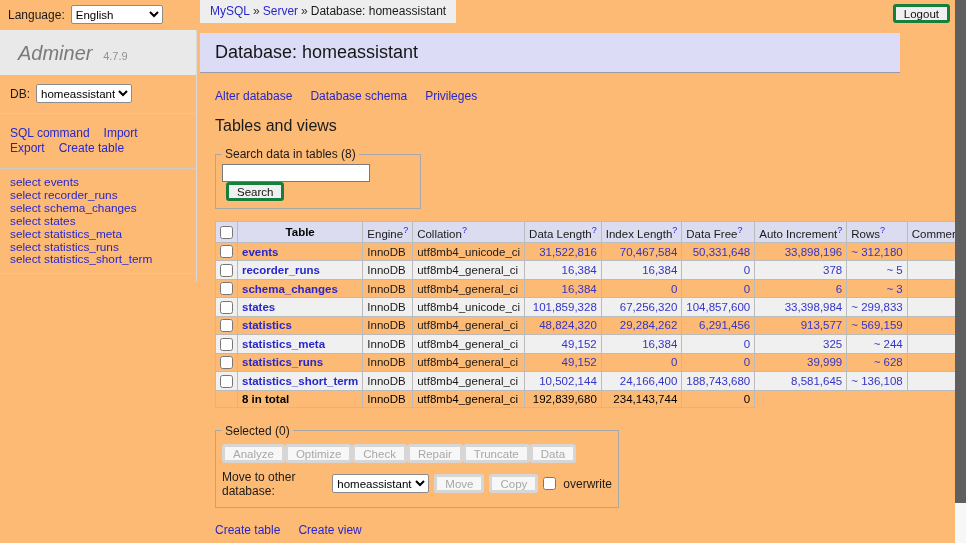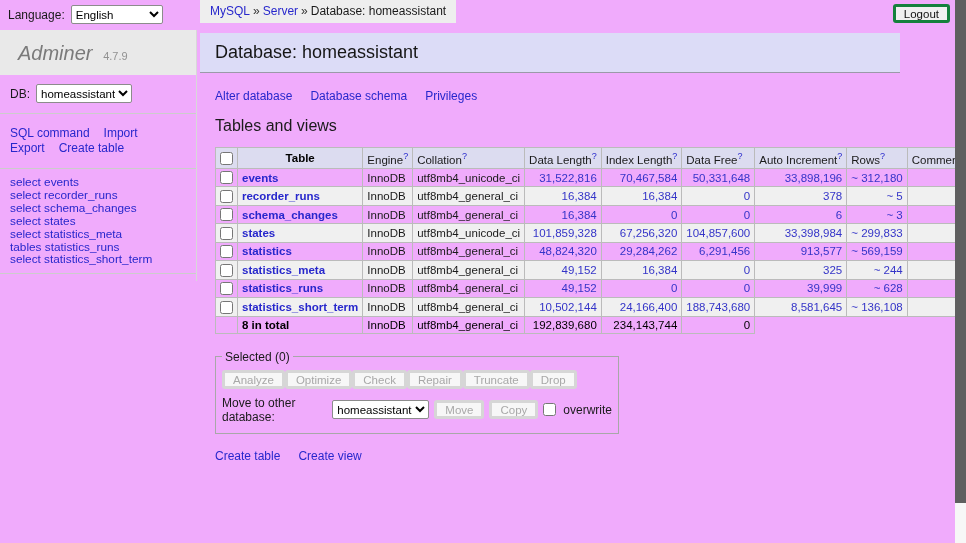--- a/index.html
+++ b/index.html
@@ -1,21 +1,21 @@
 <!DOCTYPE html>
 <html style="--link: #2727cc; --number: #3434c8; --title-bar-bg: #dcdcf7; --table-header-bg: #dcdcf0; --stripe: #f0f0f0; --breadcrumb-bg: #eeeeee; --sidebar-h1-bg: #e9e9e9; --scrollbar-thumb: #5f5f5f;"><head>
 <meta charset="utf-8">
 <style>
   :root{
     --link:#2727cc; --number:#3434c8; --title-bar-bg:#dcdcf7; --table-header-bg:#dcdcf0;
     --stripe:#f0f0f0; --breadcrumb-bg:#eeeeee; --sidebar-h1-bg:#e9e9e9; --scrollbar-thumb:#5f5f5f;
   }
   *{box-sizing:border-box;}
   body{margin:0;background:#fff;}
-  .page{position:relative;width:966px;height:543px;overflow:hidden;background:#f0abfc;
+  .page{position:relative;width:966px;height:543px;overflow:hidden;background:#fdba74;
         font-family:"Liberation Sans",sans-serif;font-size:12px;color:#1a1a1a;}
   a{color:var(--link);text-decoration:none;cursor:pointer;}
   hr{border:none;border-top:1px solid #ccc;margin:7px 0;}
 
   
   .lang-row{position:absolute;top:5px;left:8px;display:flex;align-items:center;gap:6px;}
   select{font-family:"Liberation Sans",sans-serif;font-size:11.5px;height:19px;
          border:1px solid #8c8c8c;border-radius:2px;background:#fff;}
   .lang-row select{width:92px;}
 
@@ -114,38 +114,43 @@
         <div class="row"><a>SQL command</a><a>Import</a></div>
         <div class="row"><a>Export</a><a>Create table</a></div>
       </div>
     <hr>
     <nav class="sb-tables" id="sb-tables">
         <a>select events</a>
         <a>select recorder_runs</a>
         <a>select schema_changes</a>
         <a>select states</a>
         <a>select statistics_meta</a>
-        <a>tables statistics_runs</a>
+        <a>select statistics_runs</a>
         <a>select statistics_short_term</a>
       </nav>
     <hr>
   </aside>
 
   <main class="main">
     <div class="breadcrumb">
       <a>MySQL</a><span class="sep">»</span><a>Server</a><span class="sep">»</span><span>Database: homeassistant</span>
     </div>
 
     <h2 class="title-bar">Database: homeassistant</h2>
 
     <div class="content">
       <div class="actions" id="main-actions"><a>Alter database</a><a>Database schema</a><a>Privileges</a></div>
 
       <h3>Tables and views</h3>
 
+      <fieldset class="search-fs">
+        <legend>Search data in tables (8)</legend>
+        <input type="text" value="" style="">
+        <button>Search</button>
+      </fieldset>
 
       <table>
         <colgroup>
           <col style="width:22px">
             <col style="width:112px">
             <col style="width:48px">
             <col style="width:102px">
           <col style="width:72px">
             <col style="width:74px">
             <col style="width:62px">
@@ -271,21 +276,21 @@
               <td>utf8mb4_general_ci</td>
               <td class="num">192,839,680</td>
               <td class="num">234,143,744</td>
               <td class="num">0</td>
             </tr>
           </tbody>
       </table>
 
       <fieldset class="selected-fs">
         <legend>Selected (0)</legend>
-        <div class="sel-btn-row" id="sel-buttons"><button disabled="">Analyze</button><button disabled="">Optimize</button><button disabled="">Check</button><button disabled="">Repair</button><button disabled="">Truncate</button><button disabled="">Drop</button></div>
+        <div class="sel-btn-row" id="sel-buttons"><button disabled="">Analyze</button><button disabled="">Optimize</button><button disabled="">Check</button><button disabled="">Repair</button><button disabled="">Truncate</button><button disabled="">Data</button></div>
         <div class="move-row">
           <span>Move to other database:</span>
           <select>
             <option>homeassistant</option>
           </select>
           <button disabled="">Move</button>
           <button disabled="">Copy</button>
           <input type="checkbox" style="">
           <span class="cb-label">overwrite</span>
         </div>

